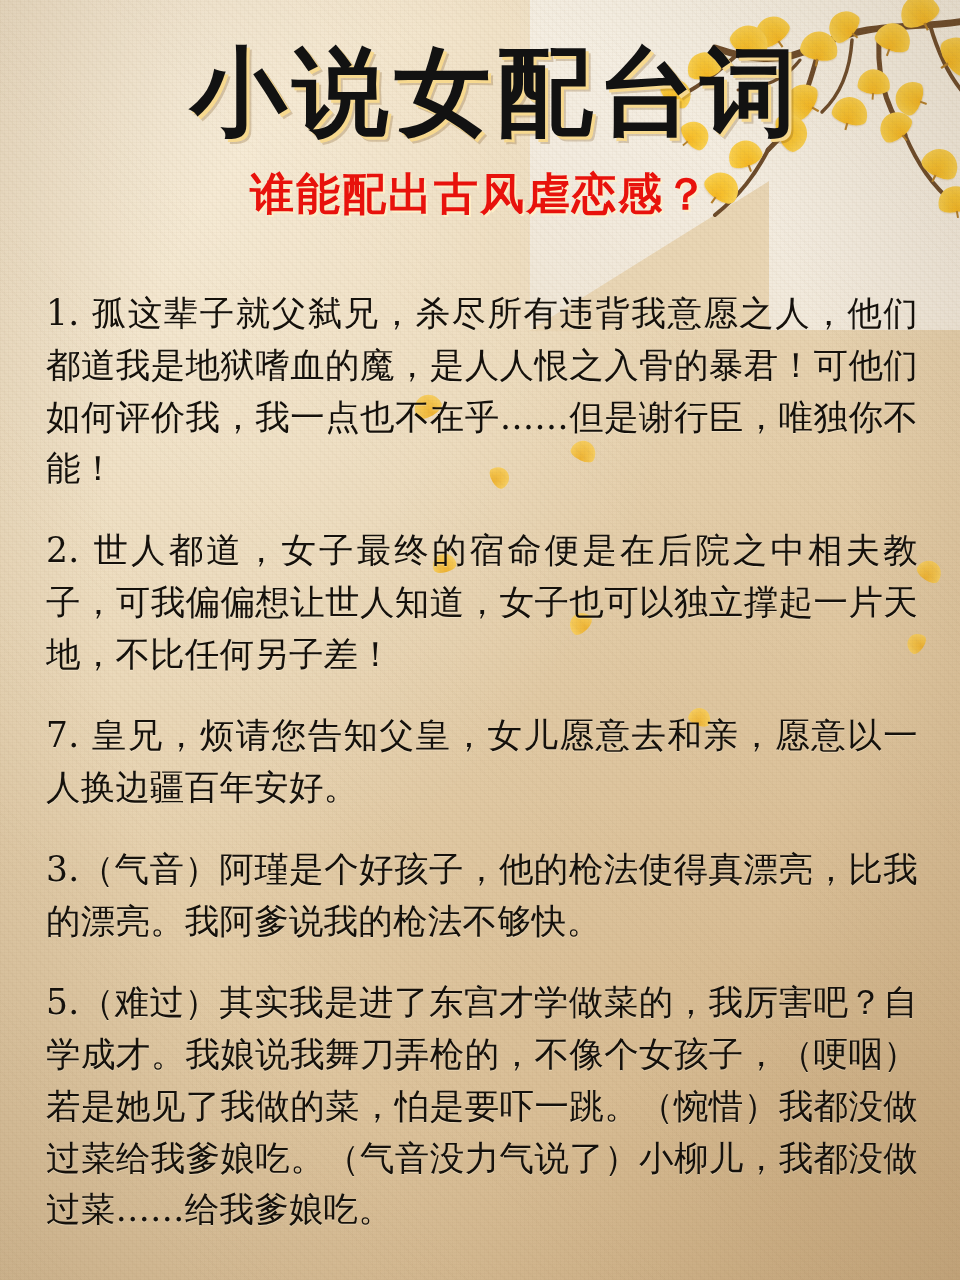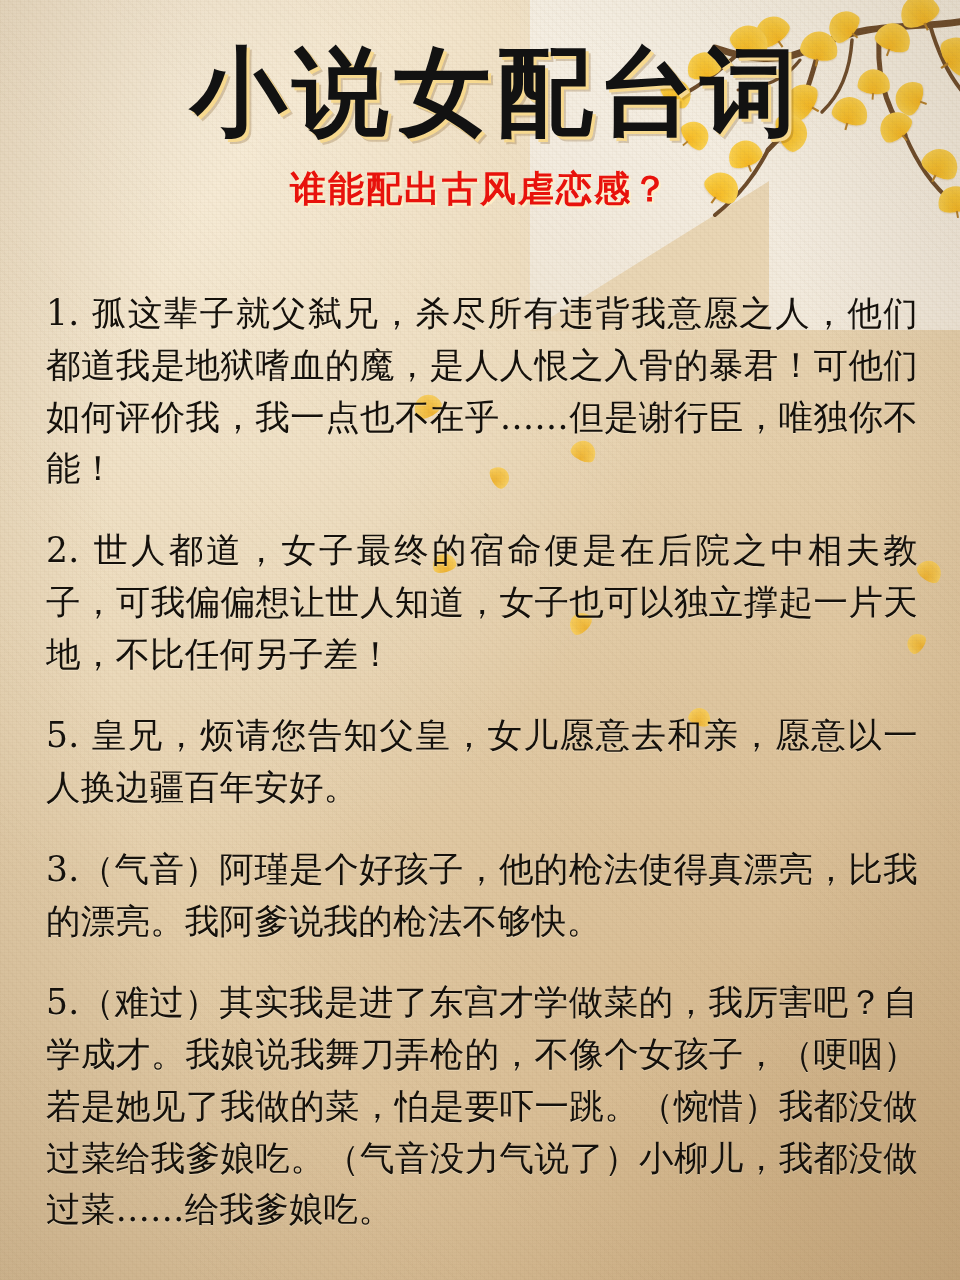--- a/index.html
+++ b/index.html
@@ -114,21 +114,21 @@
     line-height: 1.05;
     text-shadow:
       3px 3px 0 #f7d98f,
       5px 5px 0 rgba(120,80,25,0.25);
     white-space: nowrap;
     padding-left: 33px;
   }
   .subtitle {
     margin-top: 22px;
     font-family: "DejaVu Sans", "Liberation Sans", sans-serif;
-    font-size: 36px;
+    font-size: 44px;
     font-weight: 700;
     letter-spacing: 2px;
     color: #e8120c;
     text-shadow: 2px 2px 0 rgba(255,240,200,0.85);
     white-space: nowrap;
   }
 
   
   .content {
     position: absolute;
@@ -209,19 +209,19 @@
   <div class="grain"></div>
 
   <div class="title-wrap">
     <div class="title">小说女配台词</div>
     <div class="subtitle">谁能配出古风虐恋感？</div>
   </div>
 
   <div class="content">
     <p class="para">1. 孤这辈子就父弑兄，杀尽所有违背我意愿之人，他们都道我是地狱嗜血的魔，是人人恨之入骨的暴君！可他们如何评价我，我一点也不在乎……但是谢行臣，唯独你不能！</p>
     <p class="para">2. 世人都道，女子最终的宿命便是在后院之中相夫教子，可我偏偏想让世人知道，女子也可以独立撑起一片天地，不比任何另子差！</p>
-    <p class="para">5. 皇兄，烦请您告知父皇，女儿愿意去和亲，愿意以一人换边疆百年安好。</p>
+    <p class="para">7. 皇兄，烦请您告知父皇，女儿愿意去和亲，愿意以一人换边疆百年安好。</p>
     <p class="para">3.（气音）阿瑾是个好孩子，他的枪法使得真漂亮，比我的漂亮。我阿爹说我的枪法不够快。</p>
     <p class="para">5.（难过）其实我是进了东宫才学做菜的，我厉害吧？自学成才。我娘说我舞刀弄枪的，不像个女孩子，（哽咽）若是她见了我做的菜，怕是要吓一跳。（惋惜）我都没做过菜给我爹娘吃。（气音没力气说了）小柳儿，我都没做过菜……给我爹娘吃。</p>
   </div>
 
   <div class="vignette"></div>
 </div>
 
 </body></html>

